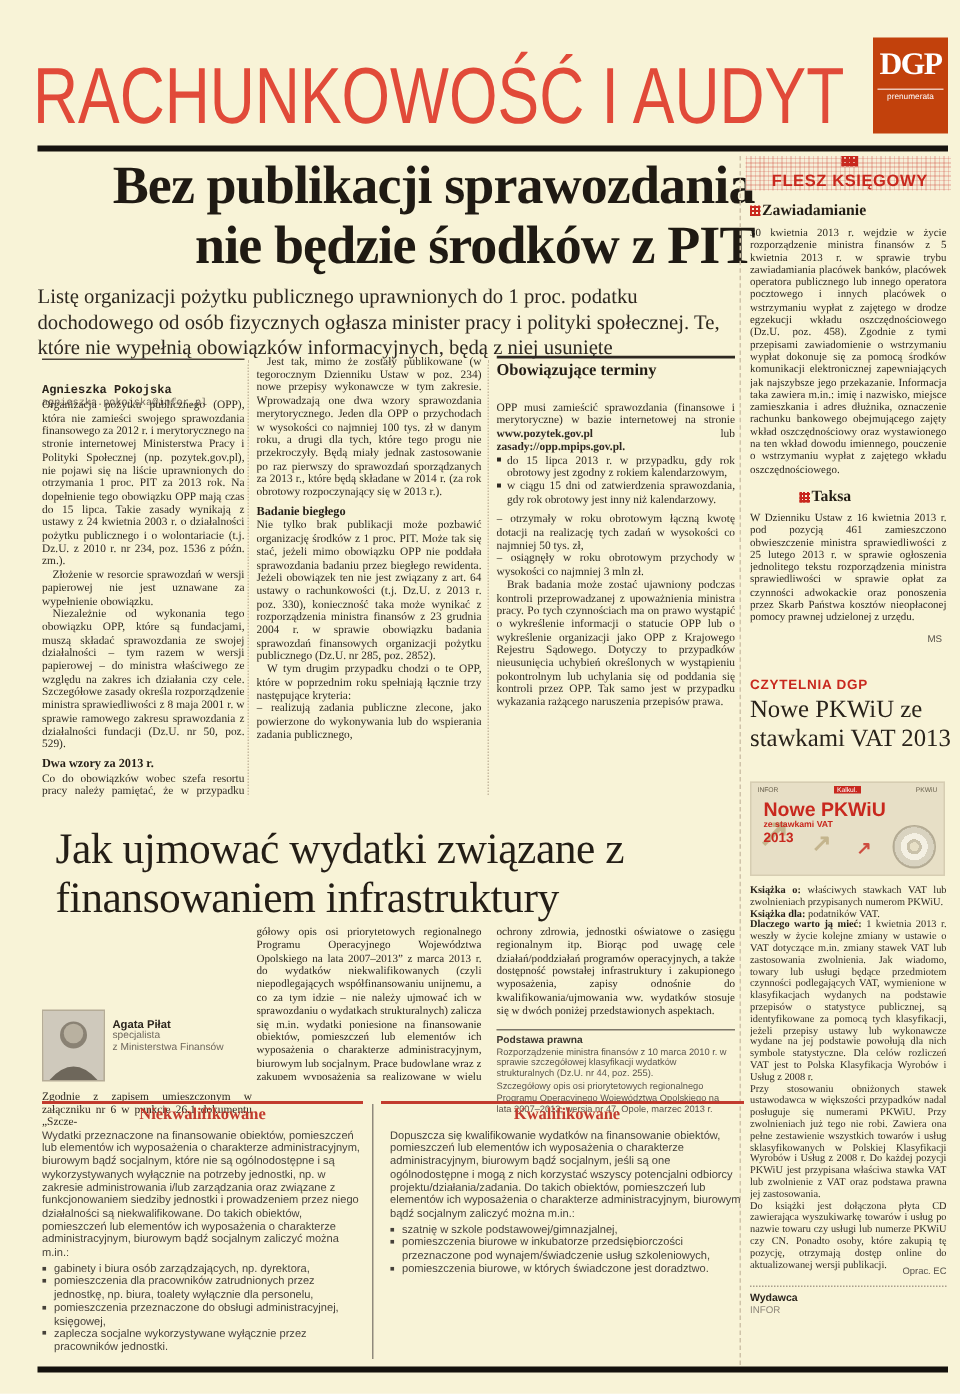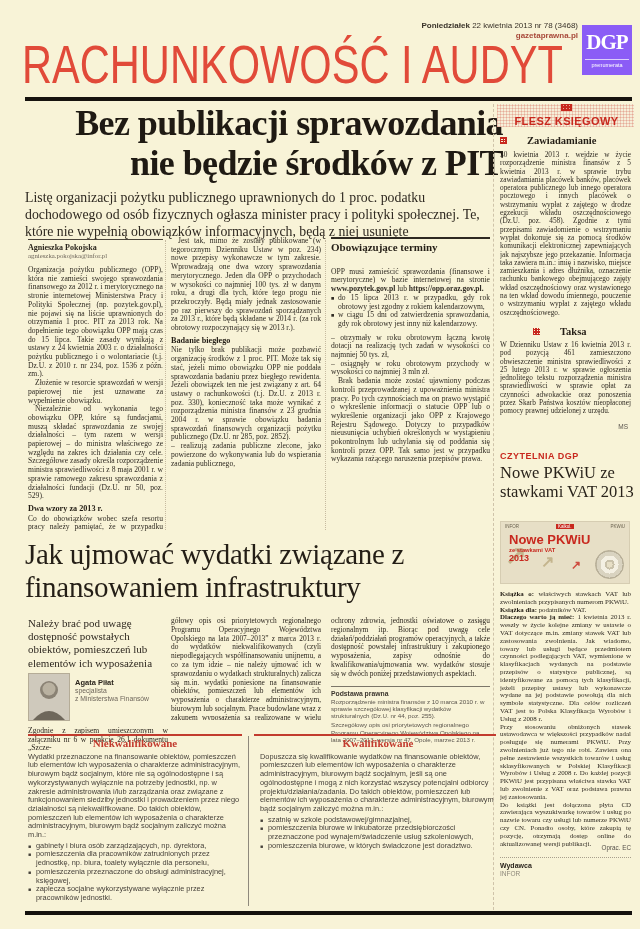--- a/index.html
+++ b/index.html
@@ -1,50 +1,50 @@
 <!DOCTYPE html>
 <html lang="pl"><head>
 <meta charset="utf-8">
 <style>
   html,body{margin:0;padding:0;}
   .page{position:relative;width:640px;height:929px;background:#F8F3D7;font-family:"Liberation Serif",serif;color:#2c261e;overflow:hidden;}
   
   .dateline{position:absolute;top:21px;right:62px;text-align:right;font-family:"Liberation Sans",sans-serif;font-size:8px;line-height:10px;color:#3a332a;}
   .dateline .d1{font-weight:700;}
   .dateline .site{color:#a8493a;font-weight:700;}
-  .dgp{position:absolute;top:25px;right:8px;width:50px;height:50px;background:#8b5cf6;color:#fff;text-align:center;}
+  .dgp{position:absolute;top:25px;right:8px;width:50px;height:64px;background:#c2410c;color:#fff;text-align:center;}
   .dgp .big{font-family:"Liberation Serif",serif;font-weight:700;font-size:21px;line-height:34px;letter-spacing:-1px;}
   .dgp .sub{font-family:"Liberation Sans",sans-serif;font-size:5.5px;border-top:1px solid rgba(255,255,255,.7);margin:0 3px;padding-top:2px;}
   .section-title{position:absolute;left:22px;top:34px;font-family:"Liberation Sans",sans-serif;font-weight:400;font-size:52px;color:#E14A39;letter-spacing:0px;transform:scaleX(.80) scaleY(1.02);transform-origin:left top;white-space:nowrap;}
   .title-rule{position:absolute;left:25px;top:97px;width:607px;height:3.5px;background:#17130f;}
   
   .h-a1{position:absolute;left:25px;top:104px;width:478px;font-size:36px;line-height:39.5px;font-weight:700;letter-spacing:-.6px;color:#1f1a13;margin:0;text-align:right;}
   .lead1{position:absolute;left:25px;top:189px;width:465px;font-size:13.8px;line-height:17px;color:#2e2820;}
-  .byline{position:absolute;left:28px;top:239px;width:135px;border-top:1px solid #4a443a;padding-top:3px;font-family:Liberation Serif, serif;}
+  .byline{position:absolute;left:28px;top:239px;width:135px;border-top:1px solid #4a443a;padding-top:16px;font-family:Liberation Mono, monospace;}
   .byline .name{font-size:8px;font-weight:700;color:#2b251d;}
   .byline .mail{font-size:6.8px;color:#6f675c;}
   .ncol{position:absolute;font-size:7.6px;line-height:8.7px;text-align:justify;color:#2f2a22;overflow:hidden;}
   .ncol p{margin:0;}
   .ncol p.ind{text-indent:7px;}
   .ncol h4{font-size:8.2px;margin:4px 0 1px;text-align:left;color:#241e16;}
   .c1{left:28px;top:266px;width:135px;height:266px;}
   .c2{left:171px;top:237px;width:150px;height:296px;}
   .c3{left:331px;top:237px;width:159px;height:296px;}
   .vsep{position:absolute;border-left:1px dotted #c6baa0;}
   .vs1{left:165px;top:240px;height:290px;}
   .vs2{left:325px;top:240px;height:290px;}
   .vs3{left:493px;top:104px;height:806px;border-left:1px dashed #cfc3a9;}
   .termsbox{border-top:2px solid #2e2922;padding-top:4px;margin-bottom:5px;}
   .termsbox h3{font-size:11px;font-weight:700;margin:0 0 16px;text-align:left;color:#241e16;}
   .termsbox p{text-align:justify;margin:0;}
   .tb-item{position:relative;padding-left:7px;text-align:justify;}
   .tb-item::before{content:"■";position:absolute;left:0;top:0;font-size:5.5px;}
   .bold{font-weight:700;}
   
-  .h-a2{position:absolute;left:25px;top:538px;width:478px;font-size:29px;line-height:32.5px;font-weight:400;letter-spacing:-.3px;color:#241e16;margin:0;}
+  .h-a2{position:absolute;left:25px;top:538px;width:478px;font-size:29px;line-height:32.5px;font-weight:400;letter-spacing:-.3px;color:#241e16;margin:12px;}
   .lead2{position:absolute;left:28px;top:617px;width:140px;font-size:11px;line-height:13.2px;color:#2e2820;}
   .author2{position:absolute;left:28px;top:673px;width:140px;}
   .photo{float:left;width:40px;height:46px;border:1px solid #b5ac97;background:linear-gradient(160deg,#e8e4da 0%,#b7b2a6 60%,#8f897c 100%);position:relative;overflow:hidden;}
   .photo svg{position:absolute;left:0;top:0;}
   .a-meta{margin-left:47px;padding-top:5px;font-family:"Liberation Sans",sans-serif;}
   .a-name{font-size:7.5px;font-weight:700;color:#2b251d;}
   .a-role{font-size:6.8px;line-height:8.4px;color:#6f675c;}
   .c1b{position:absolute;left:28px;top:727px;width:140px;font-size:7.6px;line-height:8.7px;text-align:justify;}
   .c2b{position:absolute;left:171px;top:617px;width:150px;height:103px;overflow:hidden;font-size:7.4px;line-height:8.8px;text-align:justify;}
   .c3b{position:absolute;left:331px;top:617px;width:159px;font-size:7.4px;line-height:8.8px;text-align:justify;}
@@ -63,21 +63,21 @@
   .box2{left:254px;width:236px;padding-left:6px;}
   .boxsep{position:absolute;left:248px;top:736px;height:170px;border-left:1px solid #8f897c;}
   .bottom-rule{position:absolute;left:25px;top:911px;width:607px;height:4px;background:#14110d;}
   
   .flesz{position:absolute;left:497px;top:104px;width:137px;height:23px;display:flex;align-items:center;gap:4px;padding-left:2px;box-sizing:border-box;
     background-color:#F6EFD9;
     background-image:repeating-linear-gradient(0deg,rgba(205,65,50,.22) 0 1px,transparent 1px 3px),repeating-linear-gradient(90deg,rgba(205,65,50,.22) 0 1px,transparent 1px 3px);flex-direction:column;}
   .flesz .ttl{font-family:"Liberation Sans",sans-serif;font-weight:700;font-size:11px;letter-spacing:.4px;color:#C8281E;}
   .waffle{width:11px;height:11px;background-image:repeating-linear-gradient(0deg,#C8281E 0 2px,transparent 2px 3px),repeating-linear-gradient(90deg,#C8281E 0 2px,transparent 2px 3px);}
   .waffle.sm{width:7px;height:7px;background-image:repeating-linear-gradient(0deg,#C8281E 0 1.5px,transparent 1.5px 2.5px),repeating-linear-gradient(90deg,#C8281E 0 1.5px,transparent 1.5px 2.5px);}
-  .sbh{position:absolute;left:500px;display:flex;align-items:center;gap:20px;font-size:10.5px;font-weight:700;color:#241e16;}
+  .sbh{position:absolute;left:500px;display:flex;align-items:center;gap:1px;font-size:10.5px;font-weight:700;color:#241e16;}
   .sbtxt{position:absolute;left:500px;width:131px;font-size:7.3px;line-height:8.3px;text-align:justify;color:#2f2a22;overflow:hidden;}
   .sig{position:absolute;font-family:"Liberation Sans",sans-serif;font-size:6.5px;color:#5a544c;}
   .czyt{position:absolute;left:500px;top:451px;font-family:"Liberation Sans",sans-serif;font-weight:700;font-size:9px;letter-spacing:.5px;color:#C8281E;}
   .booktitle{position:absolute;left:500px;top:463px;width:134px;font-size:16.5px;line-height:19px;color:#29231b;}
   .cover{position:absolute;left:500px;top:521px;width:130px;height:63px;background:#E7DFC6;overflow:hidden;border:1px solid #d6cdb2;box-sizing:border-box;}
   .cover .logos{display:flex;justify-content:space-between;padding:2px 4px 0;}
   .cover .lg{font-family:"Liberation Sans",sans-serif;font-size:4.5px;color:#6b6350;}
   .cover .lg.red{background:#C8281E;color:#fff;padding:0 2px;}
   .cover .t1{font-family:"Liberation Sans",sans-serif;font-weight:700;font-size:13px;color:#C8281E;margin:3px 0 0 8px;position:relative;z-index:2;}
   .cover .t2{font-family:"Liberation Sans",sans-serif;font-weight:700;font-size:5.8px;color:#C8281E;margin-left:8px;position:relative;z-index:2;}
@@ -93,24 +93,20 @@
   .pubrule{position:absolute;left:500px;top:857px;width:131px;border-top:1px dotted #a79e8c;}
   .pub{position:absolute;left:500px;top:862px;font-family:"Liberation Sans",sans-serif;line-height:8px;}
   .pub .w{font-size:7px;font-weight:700;color:#2b251d;}
   .pub .i{font-size:6.5px;color:#8d877a;}
 </style>
 </head>
 <body>
 
 <div class="page">
 
-  <div class="dateline">
-    <span class="d1">Poniedziałek</span><span> 22 kwietnia 2013 nr 78 (3468)</span><br>
-    <span class="site">gazetaprawna.pl</span>
-  </div>
   <div class="dgp">
     <div class="big">DGP</div>
     <div class="sub">prenumerata</div>
   </div>
   <div class="section-title">RACHUNKOWOŚĆ I AUDYT</div>
   <div class="title-rule"></div>
 
   <h1 class="h-a1">Bez publikacji sprawozdania nie będzie środków z PIT</h1>
   <div class="lead1">Listę organizacji pożytku publicznego uprawnionych do 1 proc. podatku dochodowego od osób fizycznych ogłasza minister pracy i polityki społecznej. Te, które nie wypełnią obowiązków informacyjnych, będą z niej usunięte</div>
 
@@ -124,41 +120,41 @@
     <p class="ind">Złożenie w resorcie sprawozdań w wersji papierowej nie jest uznawane za wypełnienie obowiązku.</p>
     <p class="ind">Niezależnie od wykonania tego obowiązku OPP, które są fundacjami, muszą składać sprawozdania ze swojej działalności – tym razem w wersji papierowej – do ministra właściwego ze względu na zakres ich działania czy cele. Szczegółowe zasady określa rozporządzenie ministra sprawiedliwości z 8 maja 2001 r. w sprawie ramowego zakresu sprawozdania z działalności fundacji (Dz.U. nr 50, poz. 529).</p>
     <h4>Dwa wzory za 2013 r.</h4>
     <p>Co do obowiązków wobec szefa resortu pracy należy pamiętać, że w przypadku sprawozdania merytorycznego za 2012 rok trzeba je</p>
   </div>
 
   <div class="ncol c2">
     <p class="ind">Jest tak, mimo że zostały publikowane (w tegorocznym Dzienniku Ustaw w poz. 234) nowe przepisy wykonawcze w tym zakresie. Wprowadzają one dwa wzory sprawozdania merytorycznego. Jeden dla OPP o przychodach w wysokości co najmniej 100 tys. zł w danym roku, a drugi dla tych, które tego progu nie przekroczyły. Będą miały jednak zastosowanie po raz pierwszy do sprawozdań sporządzanych za 2013 r., które będą składane w 2014 r. (za rok obrotowy rozpoczynający się w 2013 r.).</p>
     <h4>Badanie biegłego</h4>
     <p>Nie tylko brak publikacji może pozbawić organizację środków z 1 proc. PIT. Może tak się stać, jeżeli mimo obowiązku OPP nie poddała sprawozdania badaniu przez biegłego rewidenta. Jeżeli obowiązek ten nie jest związany z art. 64 ustawy o rachunkowości (t.j. Dz.U. z 2013 r. poz. 330), konieczność taka może wynikać z rozporządzenia ministra finansów z 23 grudnia 2004 r. w sprawie obowiązku badania sprawozdań finansowych organizacji pożytku publicznego (Dz.U. nr 285, poz. 2852).</p>
+    <p class="ind">W tym drugim przypadku chodzi o te OPP, które w poprzednim roku spełniają łącznie trzy następujące kryteria:</p>
     <p>– realizują zadania publiczne zlecone, jako powierzone do wykonywania lub do wspierania zadania publicznego,</p>
   </div>
 
   <div class="ncol c3">
     <div class="termsbox">
       <h3>Obowiązujące terminy</h3>
-      <p><span>OPP musi zamieścić sprawozdania (finansowe i merytoryczne) w bazie internetowej na stronie </span><span class="bold">www.pozytek.gov.pl</span><span> lub </span><span class="bold">https://opp.oraz.gov.pl.</span></p>
+      <p><span>OPP musi zamieścić sprawozdania (finansowe i merytoryczne) w bazie internetowej na stronie </span><span class="bold">www.pozytek.gov.pl</span><span> lub </span><span class="bold">zasady://opp.mpips.gov.pl.</span></p>
       <div class="tb-item">do 15 lipca 2013 r. w przypadku, gdy rok obrotowy jest zgodny z rokiem kalendarzowym,</div>
       <div class="tb-item">w ciągu 15 dni od zatwierdzenia sprawozdania, gdy rok obrotowy jest inny niż kalendarzowy.</div>
     </div>
     <p>– otrzymały w roku obrotowym łączną kwotę dotacji na realizację tych zadań w wysokości co najmniej 50 tys. zł,</p>
     <p>– osiągnęły w roku obrotowym przychody w wysokości co najmniej 3 mln zł.</p>
     <p class="ind">Brak badania może zostać ujawniony podczas kontroli przeprowadzanej z upoważnienia ministra pracy. Po tych czynnościach ma on prawo wystąpić o wykreślenie informacji o statucie OPP lub o wykreślenie organizacji jako OPP z Krajowego Rejestru Sądowego. Dotyczy to przypadków nieusunięcia uchybień określonych w wystąpieniu pokontrolnym lub uchylania się od poddania się kontroli przez OPP. Tak samo jest w przypadku wykazania rażącego naruszenia przepisów prawa.</p>
   </div>
 
   <div class="vsep vs1"></div>
   <div class="vsep vs2"></div>
   <div class="vsep vs3"></div>
 
   <h2 class="h-a2">Jak ujmować wydatki związane z finansowaniem infrastruktury</h2>
-  <div class="lead2">Należy brać pod uwagę dostępność powstałych obiektów, pomieszczeń lub elementów ich wyposażenia</div>
 
   <div class="author2">
     <div class="photo">
       <svg width="40" height="46" viewBox="0 0 40 46">
         <rect width="40" height="46" fill="#cfc9bc"></rect>
         <circle cx="20" cy="16" r="9" fill="#8a8274"></circle>
         <path d="M4 46 Q20 28 36 46 Z" fill="#6e675b"></path>
         <circle cx="20" cy="15" r="6.5" fill="#b9b1a0"></circle>
       </svg>
     </div>

